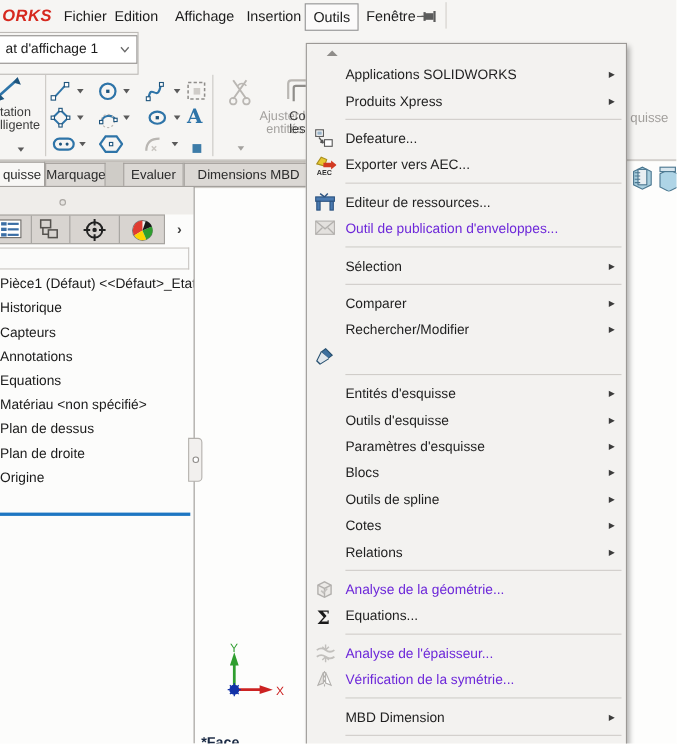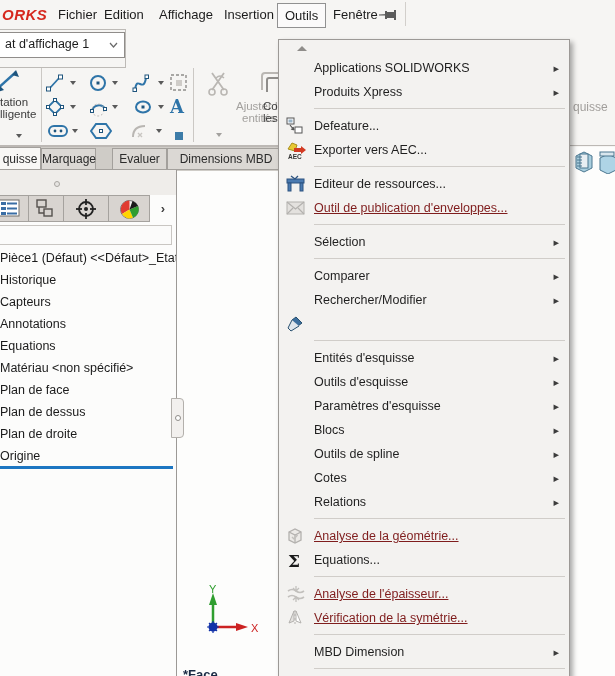--- a/index.html
+++ b/index.html
@@ -50,21 +50,21 @@
   .panel-border{position:absolute;left:176px;top:170px;width:1px;height:506px;background:#9c9996;}
   .splitter{position:absolute;left:171px;top:398px;width:13px;height:40px;background:#f2f0ee;border:1px solid #b3b0ac;border-radius:0 4px 4px 0;box-sizing:border-box;}
   .splitter-dot{position:absolute;left:3px;top:16px;width:6px;height:6px;border-radius:50%;background:#fff;border:1px solid #908d8a;box-sizing:border-box;}
 
   
   .menu{position:absolute;left:278px;top:39px;width:292px;height:639px;background:#f3f2f0;border:1px solid #9c9996;box-sizing:border-box;box-shadow:3px 3px 5px rgba(0,0,0,.33);z-index:20;}
   .menu-scroll{height:16px;position:relative;}
   .menu-scroll .tri{position:absolute;left:18px;top:6px;width:0;height:0;border-left:5px solid transparent;border-right:5px solid transparent;border-bottom:5px solid #8f8d8a;}
   .mi{position:relative;height:24px;line-height:24px;}
   .mi-label{position:absolute;left:35px;top:0;font-size:12.5px;color:#1f1f1f;white-space:nowrap;}
-  .mi.disabled .mi-label{color:#7f1d1d;text-decoration:underline;}
+  .mi.disabled .mi-label{color:#6d28d9;}
   .mi-icon{position:absolute;left:7px;top:3px;width:20px;height:18px;}
   .mi-arrow{position:absolute;right:10px;top:0;font-size:11px;color:#3c3c3c;}
   .menu-sep{height:10px;position:relative;}
   .menu-sep::after{content:"";position:absolute;left:35px;right:4px;top:4px;height:1px;background:#d0cdc9;}
 
   
   .right-seg-label{position:absolute;left:573px;top:100px;font-size:12px;color:#a19e9b;}
   .right-icons{position:absolute;left:574px;top:150px;z-index:1;}
 
   
@@ -297,21 +297,20 @@
 
     <div class="filter-box"></div>
 
     <div class="tree" id="tree">
         <div class="tree-row">Pièce1 (Défaut) &lt;&lt;Défaut&gt;_Etat d</div>
         <div class="tree-row">Historique</div>
         <div class="tree-row">Capteurs</div>
         <div class="tree-row">Annotations</div>
         <div class="tree-row">Equations</div>
         <div class="tree-row">Matériau &lt;non spécifié&gt;</div>
-        <div class="tree-row">Plan de face</div>
         <div class="tree-row">Plan de dessus</div>
         <div class="tree-row">Plan de droite</div>
         <div class="tree-row">Origine</div>
       </div>
     <div class="rollback"></div>
   </div>
   <div class="panel-border"></div>
   <div class="splitter">
       <div class="splitter-dot"></div>
     </div>

